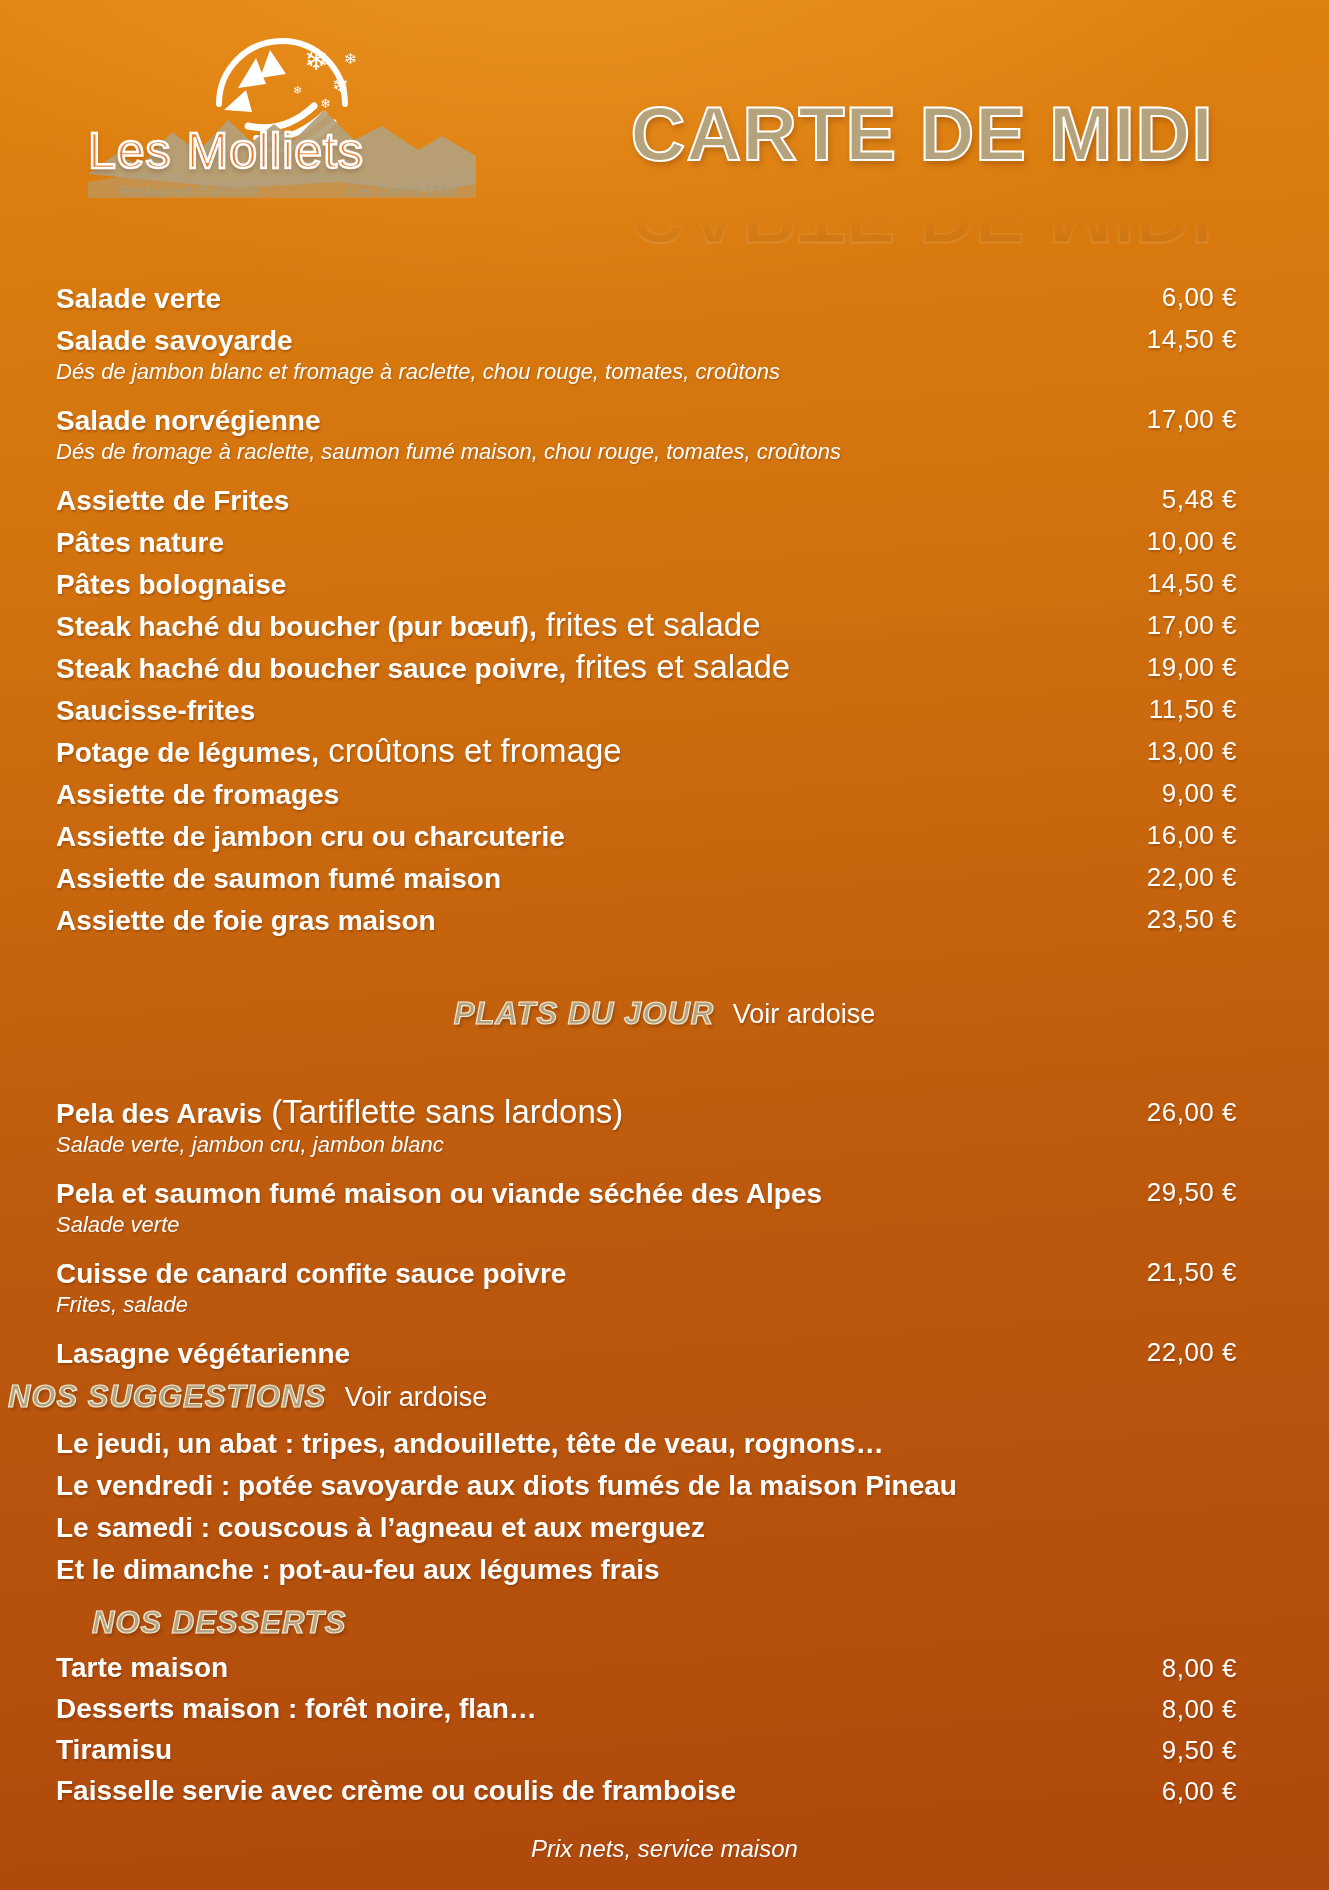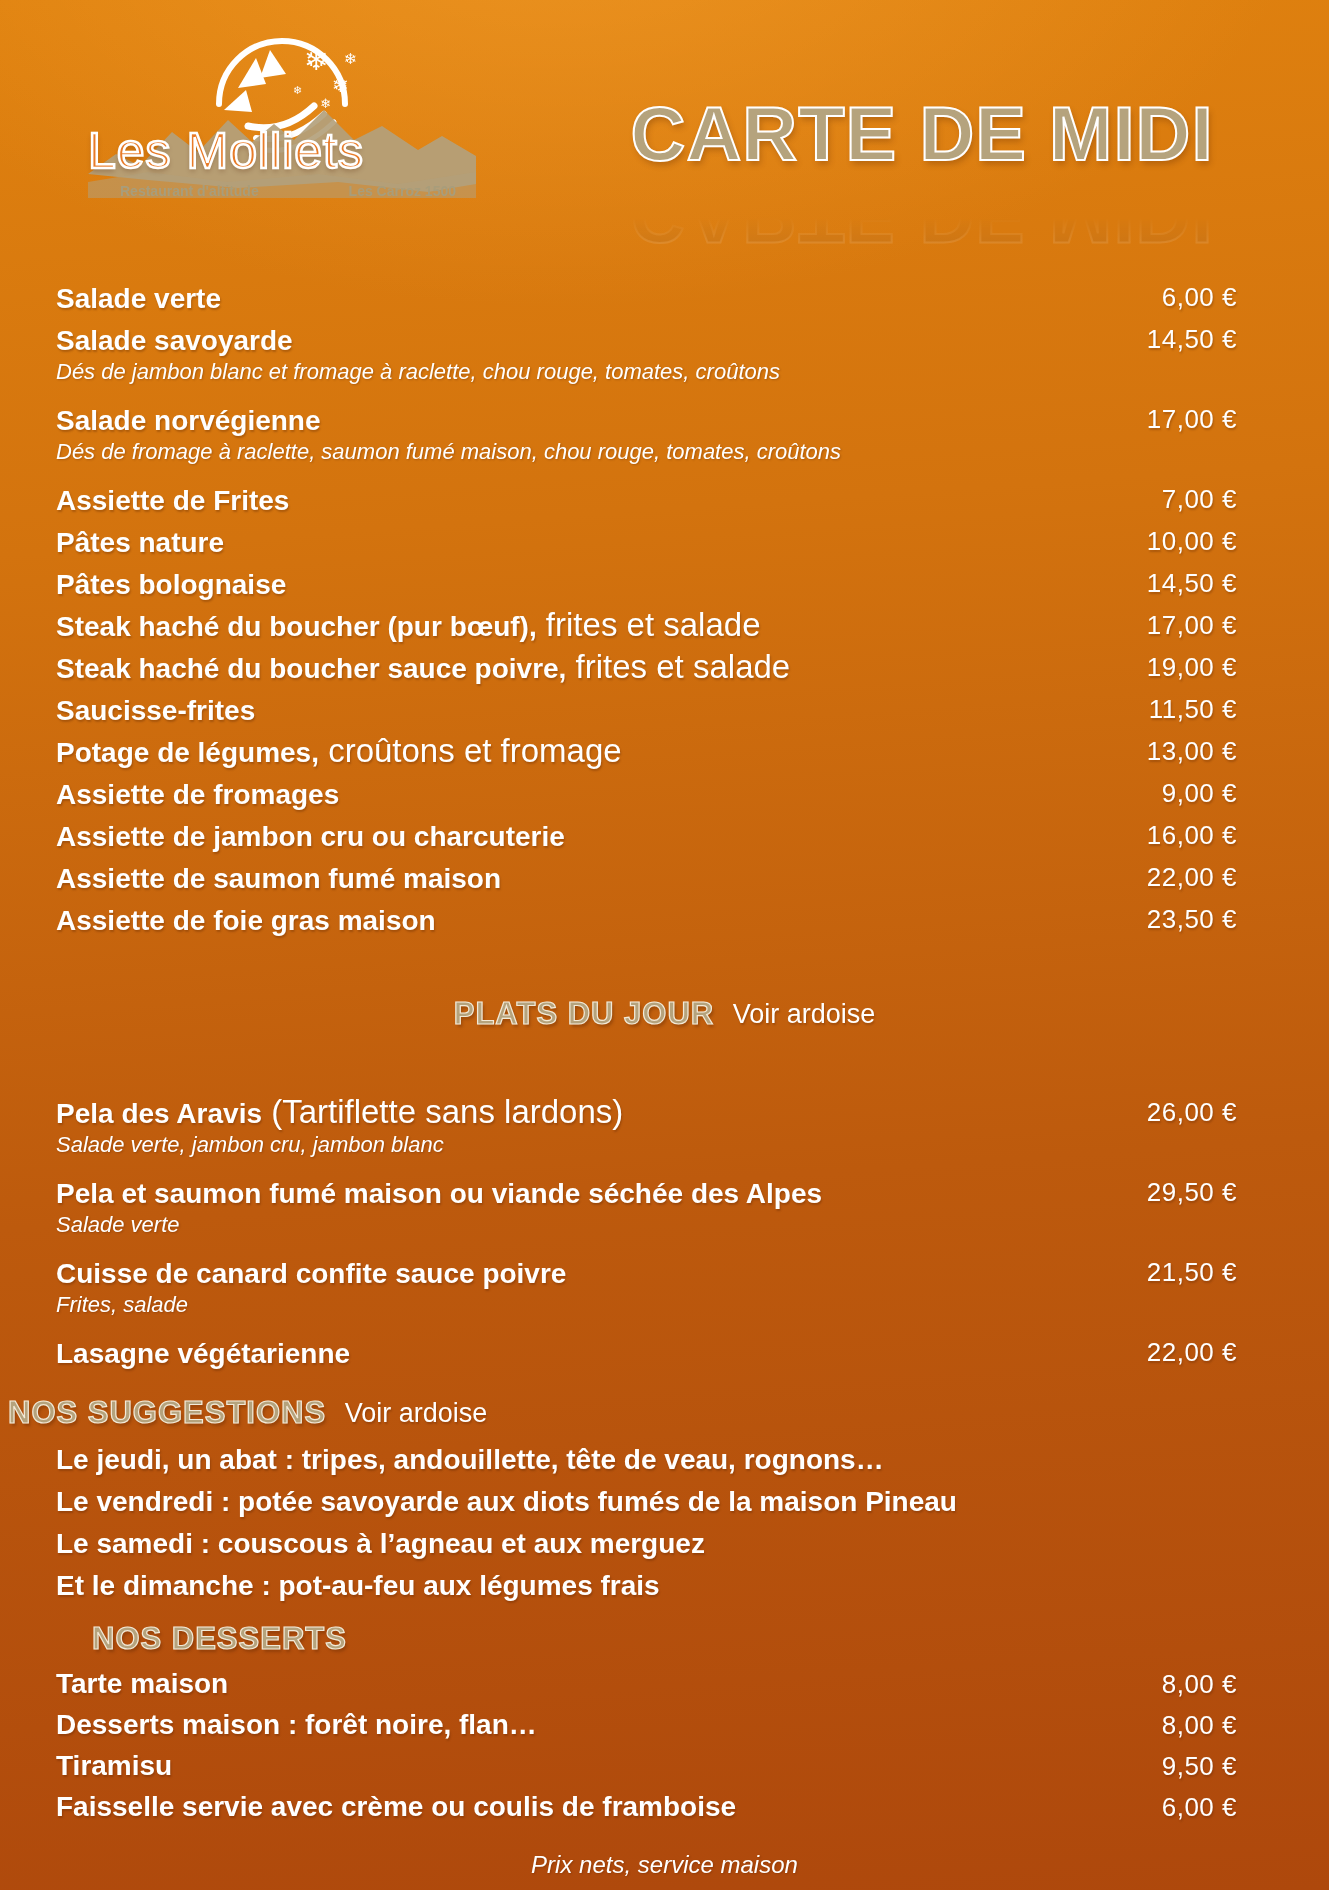--- a/index.html
+++ b/index.html
@@ -75,28 +75,29 @@
   .price {
     font-family: Liberation Sans, sans-serif;
     font-size: 26px; line-height: 34px; letter-spacing: 0.5px;
     white-space: nowrap; margin-left: 16px;
     text-shadow: 1px 2px 2px rgba(80,30,0,0.30);
   }
 
   
   .section-line { margin-top: 58px; text-align: center; }
   .section-line.left { text-align: left; padding-left: 92px; }
-  .section-line.sugg { margin-top: 24px; padding-left: 8px; }
+  .section-line.sugg { margin-top: 8px; padding-left: 8px; }
   .section-line.dess { margin-top: 18px; }
   .section-header {
     display: inline-block; vertical-align: middle;
     font-size: 31px; font-weight: 700; line-height: 36px; letter-spacing: 1px;
     color: #b5a37d;
     -webkit-text-stroke: 1.2px #f2ead8;
     text-shadow: 2px 3px 3px rgba(90,35,0,0.35);
+    font-style: italic;
   }
   .section-note {
     display: inline-block; vertical-align: middle;
     font-size: 27px; font-weight: 400; line-height: 36px;
     color: #ffffff; margin-left: 14px;
     text-shadow: 1px 2px 2px rgba(80,30,0,0.30);
   }
 
   
   .suggestion-lines { padding: 12px 92px 0 56px; }
@@ -179,21 +180,21 @@
           <div class="title-line"><span class="nm">Salade norvégienne</span><span class="sfx"></span></div>
           <div class="desc">Dés de fromage à raclette, saumon fumé maison, chou rouge, tomates, croûtons</div>
         </div>
       <div class="price">17,00 €</div>
     </div>
 
     <div class="menu-row">
       <div class="menu-left">
           <div class="title-line"><span class="nm">Assiette de Frites</span><span class="sfx"></span></div>
         </div>
-      <div class="price">7,00 €</div>
+      <div class="price">5,48 €</div>
     </div>
 
     <div class="menu-row">
       <div class="menu-left">
           <div class="title-line"><span class="nm">Pâtes nature</span><span class="sfx"></span></div>
         </div>
       <div class="price">10,00 €</div>
     </div>
 
     <div class="menu-row">

